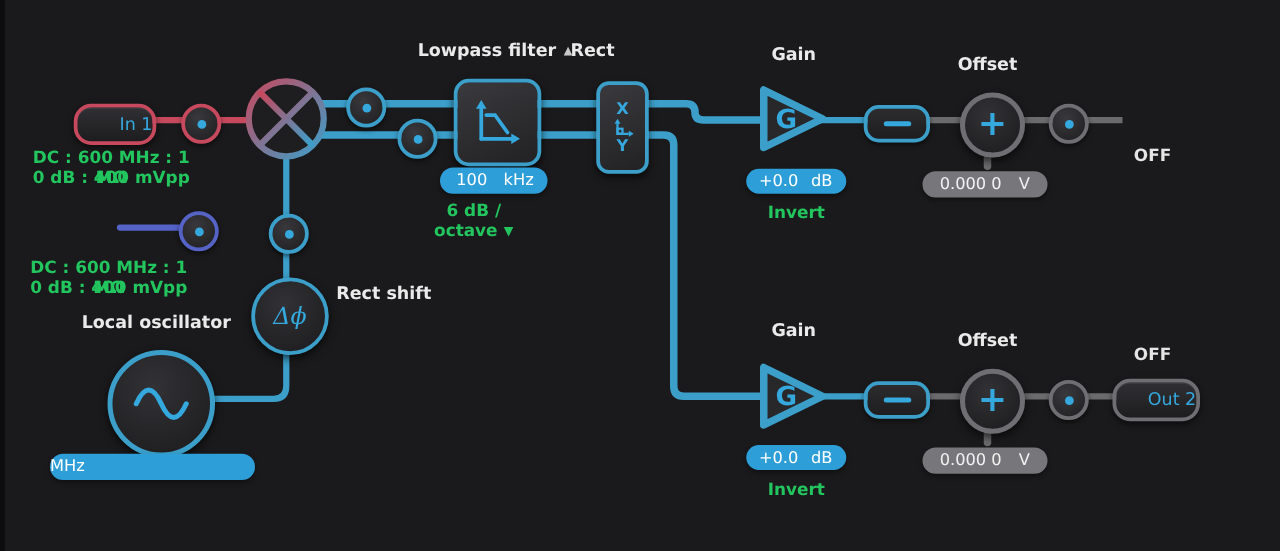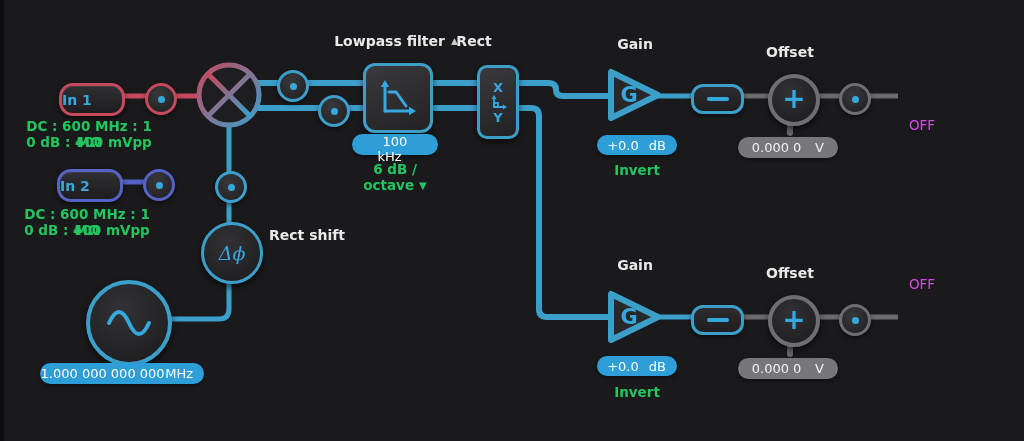--- a/index.html
+++ b/index.html
@@ -14,36 +14,36 @@
         border:3px solid #3b9fca;background:radial-gradient(circle at 40% 32%,#39393d,#1e1e20);
         box-shadow:0 2px 4px rgba(0,0,0,.55);}
   .node::after{content:'';position:absolute;left:50%;top:50%;width:7px;height:7px;
         margin:-3.5px 0 0 -3.5px;border-radius:50%;background:#35a8de;}
   .ring-red{border-color:#c6495e;}
   .ring-purple{border-color:#5562c6;}
   .ring-gray{border-color:#6f6f73;}
 
   
   .io-pill{position:absolute;z-index:2;height:27px;border-radius:14px;border:3px solid #c6495e;
-        background:linear-gradient(180deg,#303034,#1d1d1f);color:#35a8de;font-weight:bold;
-        font-size:14px;display:flex;align-items:center;justify-content:flex-start;
+        background:linear-gradient(180deg,#303034,#1d1d1f);color:#35a8de;font-weight:normal;
+        font-size:14px;display:flex;align-items:center;justify-content:flex-end;
         box-shadow:0 2px 5px rgba(0,0,0,.6), inset 0 1px 0 rgba(255,255,255,.08);}
   .io-pill.out{border-color:#6f6f73;}
 
   
   .vpill{position:absolute;z-index:2;border-radius:11px;background:#2d9ed8;color:#fff;
         font-size:13px;display:flex;align-items:center;box-shadow:0 2px 4px rgba(0,0,0,.4);}
   .vpill .v{flex:1;text-align:center;}
   .vpill .u{padding-right:11px;}
   .vpill.gray{background:#77777b;color:#f2f2f2;}
 
   
   .lw{position:absolute;z-index:2;color:#eaeaea;font-size:14px;font-weight:600;text-align:center;}
   .lc{position:absolute;z-index:2;color:#22c55e;font-size:13.5px;font-weight:600;text-align:center;}
-  .loff{position:absolute;z-index:2;color:#d946ef;font-size:13.5px;font-weight:normal;text-align:center;}
+  .loff{position:absolute;z-index:2;color:#e5e5e5;font-size:13.5px;font-weight:bold;text-align:center;}
   .tiny{font-size:9px;color:#c8c8c8;margin-left:6px;vertical-align:2px;}
   .tinyc{font-size:10px;margin-left:5px;vertical-align:1px;}
 
   
   .block{position:absolute;z-index:2;border:3px solid #3b9fca;border-radius:12px;
         background:linear-gradient(155deg,#3a3a3e,#222224);
         box-shadow:0 3px 6px rgba(0,0,0,.6);display:flex;align-items:center;justify-content:center;}
   .rectblock{flex-direction:column;border-radius:10px;gap:1px;padding:4px 0;}
   .rectblock .xy{color:#35a8de;font-weight:bold;font-size:13px;line-height:13px;}
 
@@ -101,23 +101,20 @@
     <path d="M 790 335 V 354" stroke="#6b6b6e" stroke-width="6" fill="none" stroke-linecap="round"></path>
   </svg>
 
   <div class="io-pill" style="left:59px;top:83px;width:60px;">
     <span>In 1</span>
   </div>
   <div class="node ring-red" style="left:145px;top:83px;"></div>
   <div class="lc" style="left:18px;top:118px;width:142px;font-size:13.5px;">DC : 600 MHz : 1 MΩ</div>
   <div class="lc" style="left:18px;top:134px;width:142px;font-size:13.5px;">0 dB : 400 mVpp</div>
 
-  <div class="io-pill" style="left:57px;top:169px;width:60px;border-color:#5562c6;">
-    <span>In 2</span>
-  </div>
   <div class="node ring-purple" style="left:143px;top:169px;"></div>
   <div class="lc" style="left:16px;top:206px;width:142px;font-size:13.5px;">DC : 600 MHz : 1 MΩ</div>
   <div class="lc" style="left:16px;top:222px;width:142px;font-size:13.5px;">0 dB : 400 mVpp</div>
 
   <svg class="abs z2" style="left:192px;top:58px;" width="74" height="74">
     <circle cx="37" cy="37" r="30" fill="#1e1e20" stroke="url(#mixgrad)" stroke-width="5"></circle>
     <g stroke="url(#mixgrad)" stroke-width="5" stroke-linecap="round">
       <line x1="17" y1="17" x2="57" y2="57"></line>
         <line x1="57" y1="17" x2="17" y2="57"></line>
     </g>
@@ -134,25 +131,25 @@
     <svg width="42" height="42" viewBox="0 0 42 42">
       <g stroke="#35a8de" stroke-width="3" fill="none" stroke-linecap="round">
         <path d="M8 34 H34"></path>
           <path d="M8 34 V8"></path>
           <path d="M12 15 H19 L29 29"></path>
       </g>
       <path d="M8 3 L3.8 10 H12.2 Z" fill="#35a8de"></path>
       <path d="M39 34 L32 29.8 V38.2 Z" fill="#35a8de"></path>
     </svg>
   </div>
-  <div class="vpill" style="left:352px;top:134px;width:86px;height:21px;flex-direction:column;">
+  <div class="vpill" style="left:352px;top:134px;width:86px;height:21px;">
     <span class="v">100</span>
     <span class="u">kHz</span>
   </div>
-  <div class="lc" style="left:345px;top:161px;width:100px;">
+  <div class="lc" style="left:329px;top:161px;width:100px;">
     <span>6 dB / octave</span><span class="tinyc">▼</span>
   </div>
 
   <div class="lw" style="left:432px;top:33px;width:84px;">
     <span>Rect</span>
   </div>
   <div class="block rectblock" style="left:477px;top:65px;width:36px;height:60px;">
     <span class="xy">X</span>
     <svg width="17" height="15" viewBox="0 0 17 15">
       <g stroke="#35a8de" stroke-width="1.8" fill="none">
@@ -225,30 +222,35 @@
   <div class="circle gray" style="left:768px;top:295px;width:44px;height:44px;">
     <span class="plus-glyph">+</span>
   </div>
   <div class="vpill gray" style="left:738px;top:358px;width:100px;height:21px;">
     <span class="v">0.000 0</span>
     <span class="u" style="padding-right:14px;">V</span>
   </div>
   <div class="node ring-gray" style="left:839px;top:304px;"></div>
 
   <div class="loff" style="left:890px;top:276px;width:64px;">OFF</div>
+  <div class="io-pill out" style="left:890px;top:303px;width:64px;height:28px;">
+    <span>Out 2</span>
+  </div>
 
   <div class="circle" style="left:201px;top:222px;width:56px;height:56px;">
     <span class="phi-glyph">Δϕ</span>
   </div>
   <div class="lw" style="left:260px;top:227px;width:94px;">
     <span>Rect shift</span>
   </div>
 
+  <div class="lw" style="left:58px;top:250px;width:134px;">
+    <span>Local oscillator</span>
+  </div>
   <div class="circle" style="left:86px;top:280px;width:78px;height:78px;border-width:4px;">
     <svg width="46" height="30" viewBox="0 0 46 30">
       <path d="M3 15 Q 13 -7 23 15 Q 33 37 43 15" stroke="#35a8de" stroke-width="4" fill="none" stroke-linecap="round"></path>
     </svg>
   </div>
   <div class="vpill" style="left:40px;top:363px;width:164px;height:21px;">
-    <span class="v">1.000 000 000 000</span>
     <span class="u">MHz</span>
   </div>
 </div>
 
 </body></html>

